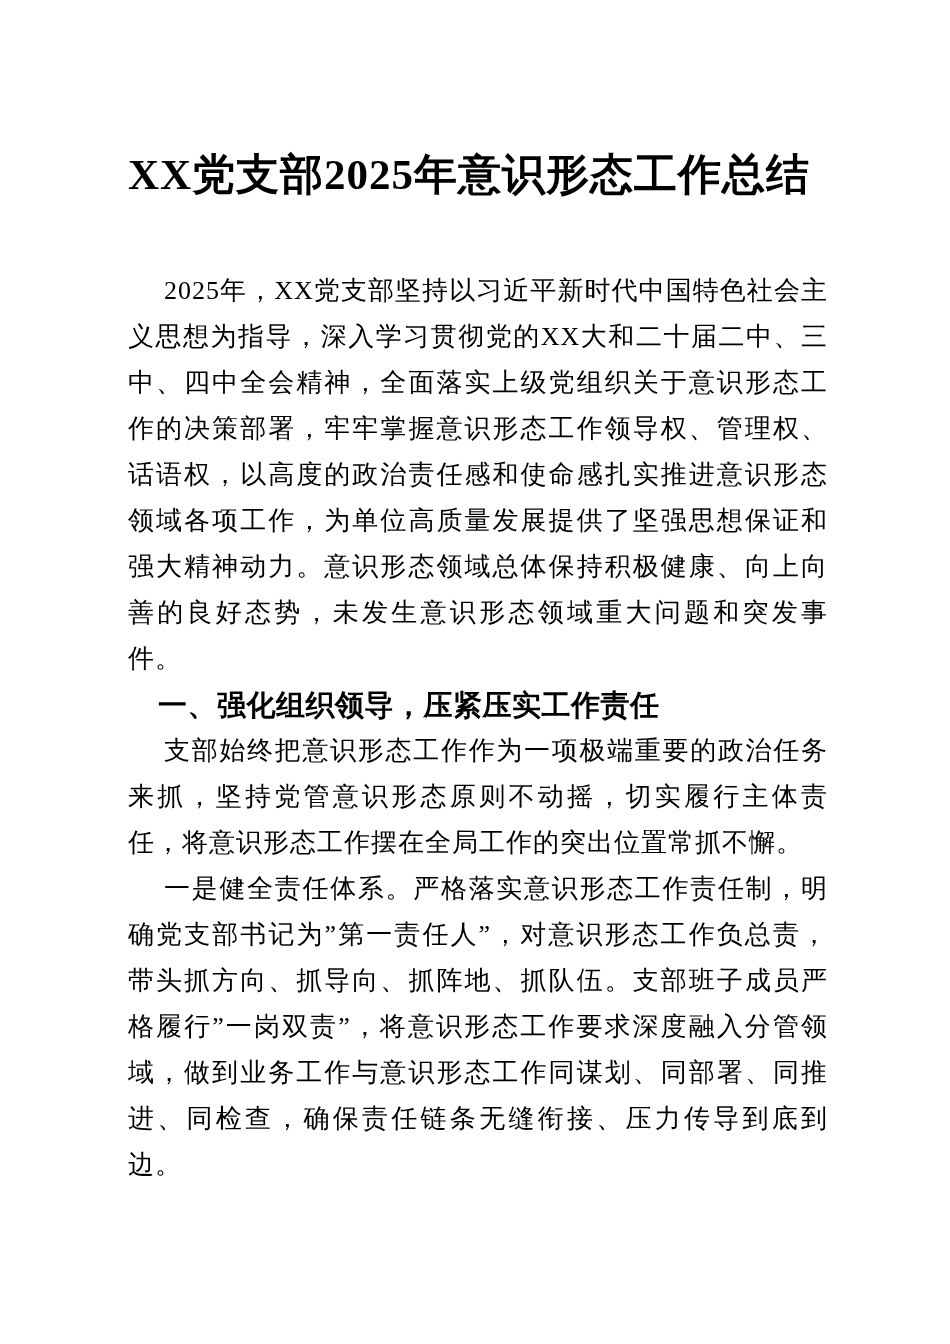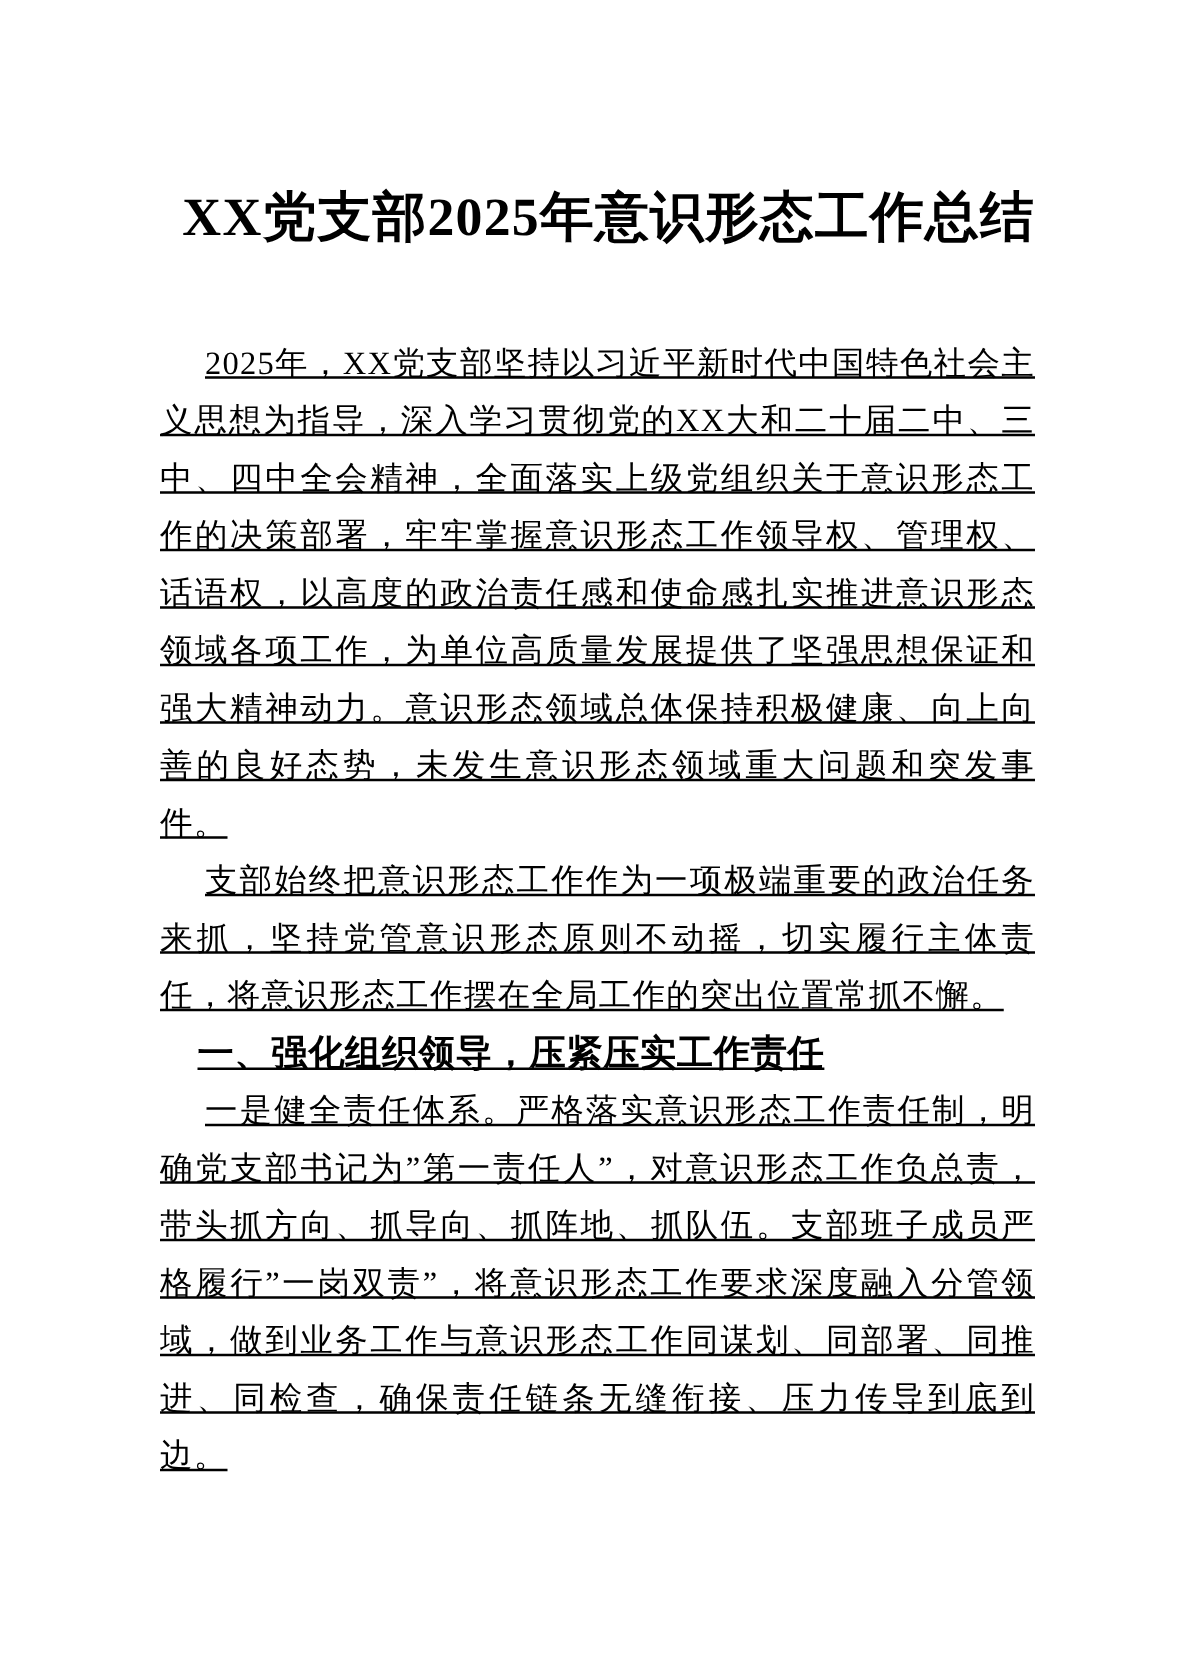--- a/index.html
+++ b/index.html
@@ -14,31 +14,30 @@
     margin: 0 auto;
     background: #ffffff;
     overflow: hidden;
     color: #000000;
   }
   .content {
     padding: 148px 122px 0 128px;
   }
   .doc-title {
     margin: 0 0 66px 0;
-    text-align: right;
+    text-align: left;
     font-family: "Liberation Serif", "DejaVu Serif", serif;
     font-weight: bold;
     font-size: 43px;
     line-height: 1.25;
     letter-spacing: 1px;
     color: #000000;
   }
   .doc-body {
     width: 700px;
-    text-decoration: underline;
   }
   .para {
     margin: 0;
     font-family: "Liberation Serif", "DejaVu Serif", serif;
     font-weight: normal;
     font-size: 26px;
     line-height: 46px;
     letter-spacing: 1px;
     text-align: justify;
     text-justify: inter-ideograph;
@@ -55,18 +54,18 @@
   }
 </style>
 </head>
 <body>
 
 <div class="page">
   <div class="content">
     <h1 class="doc-title">XX党支部2025年意识形态工作总结</h1>
     <div class="doc-body">
       <p class="para">2025年，XX党支部坚持以习近平新时代中国特色社会主义思想为指导，深入学习贯彻党的XX大和二十届二中、三中、四中全会精神，全面落实上级党组织关于意识形态工作的决策部署，牢牢掌握意识形态工作领导权、管理权、话语权，以高度的政治责任感和使命感扎实推进意识形态领域各项工作，为单位高质量发展提供了坚强思想保证和强大精神动力。意识形态领域总体保持积极健康、向上向善的良好态势，未发生意识形态领域重大问题和突发事件。</p>
+      <p class="para section-heading">一、强化组织领导，压紧压实工作责任</p>
       <p class="para">支部始终把意识形态工作作为一项极端重要的政治任务来抓，坚持党管意识形态原则不动摇，切实履行主体责任，将意识形态工作摆在全局工作的突出位置常抓不懈。</p>
-      <p class="para section-heading">一、强化组织领导，压紧压实工作责任</p>
       <p class="para">一是健全责任体系。严格落实意识形态工作责任制，明确党支部书记为”第一责任人”，对意识形态工作负总责，带头抓方向、抓导向、抓阵地、抓队伍。支部班子成员严格履行”一岗双责”，将意识形态工作要求深度融入分管领域，做到业务工作与意识形态工作同谋划、同部署、同推进、同检查，确保责任链条无缝衔接、压力传导到底到边。</p>
     </div>
   </div>
 </div>
 
 </body></html>

